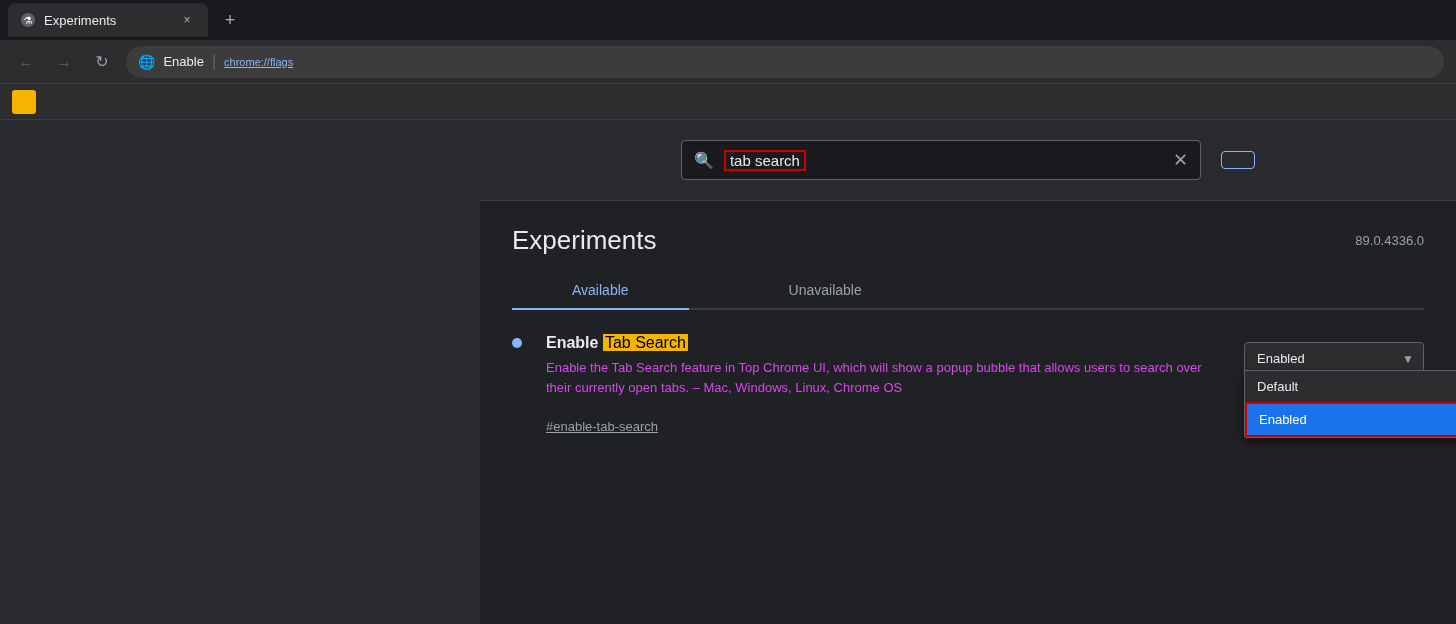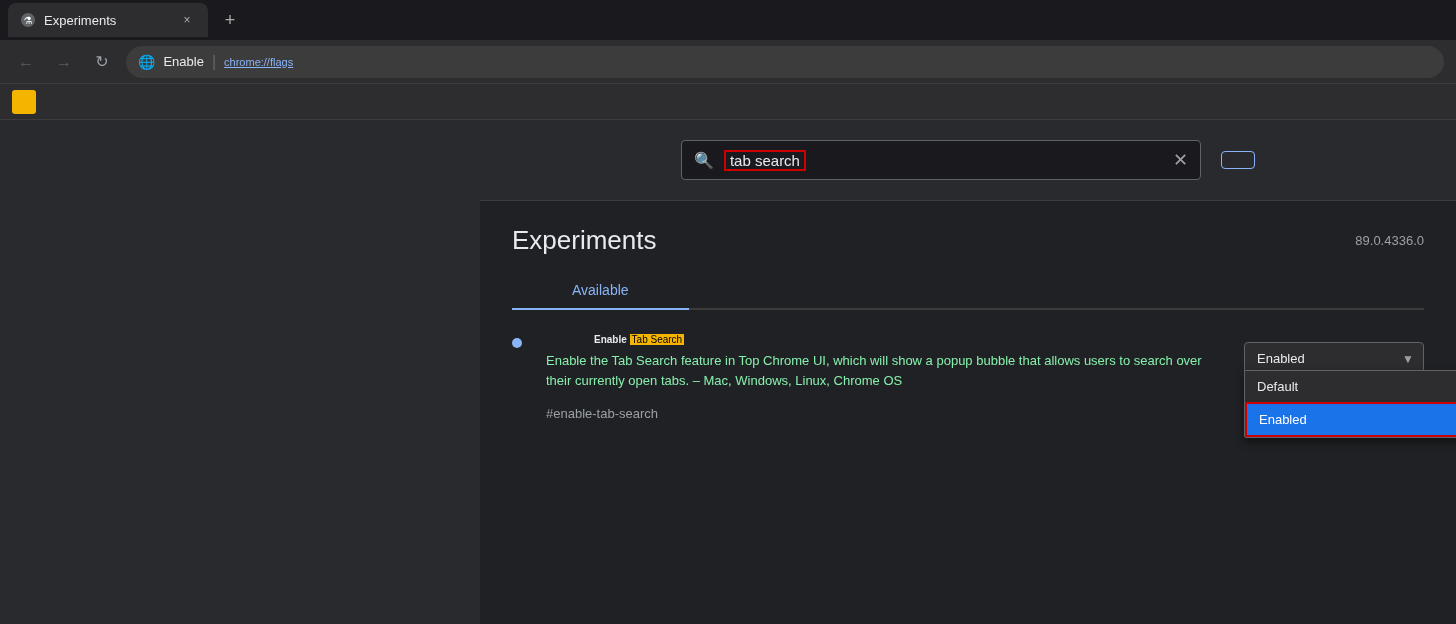--- a/index.html
+++ b/index.html
@@ -264,42 +264,42 @@
       height: 10px;
       border-radius: 50%;
       background: #8ab4f8;
       margin-top: 4px;
       flex-shrink: 0;
     }
     .experiment-body {
       flex: 1;
     }
     .experiment-name {
-      font-size: 10px;
+      font-size: 16px;
       color: #e8eaed;
       margin-bottom: 6px;
-      margin-left: 48px;
     }
     .experiment-name .bold-part {
       font-weight: 600;
     }
     .highlight-yellow {
       background: #f4b400;
       color: #000;
       padding: 0 2px;
     }
     .experiment-desc {
       font-size: 13px;
-      color: #86efac;
+      color: #d946ef;
       line-height: 1.5;
-      margin-bottom: 16px;
+      margin-bottom: 22px;
     }
     .experiment-link {
       font-size: 13px;
       color: #9aa0a6;
+      text-decoration: underline;
       cursor: pointer;
     }
 
     
     .dropdown-container {
       position: relative;
       flex-shrink: 0;
       width: 180px;
       margin-top: 8px;
       border-radius: 15px;
@@ -400,20 +400,23 @@
     </div>
 
     <div class="experiments-header">
       <span class="experiments-title">Experiments</span>
       <span class="version-text">89.0.4336.0</span>
     </div>
 
     <div class="tabs-row">
       <div class="tab-item active">
         <span>Available</span>
+      </div>
+      <div class="tab-item">
+        <span>Unavailable</span>
       </div>
     </div>
 
     <div class="experiment-item">
       <div class="experiment-dot"></div>
       <div class="experiment-body">
         <div class="experiment-name">
           <span class="bold-part">Enable </span><span class="highlight-yellow">Tab Search</span>
         </div>
         <div class="experiment-desc">Enable the Tab Search feature in Top Chrome UI, which will show a popup bubble that allows users to search over their currently open tabs. – Mac, Windows, Linux, Chrome OS</div>

